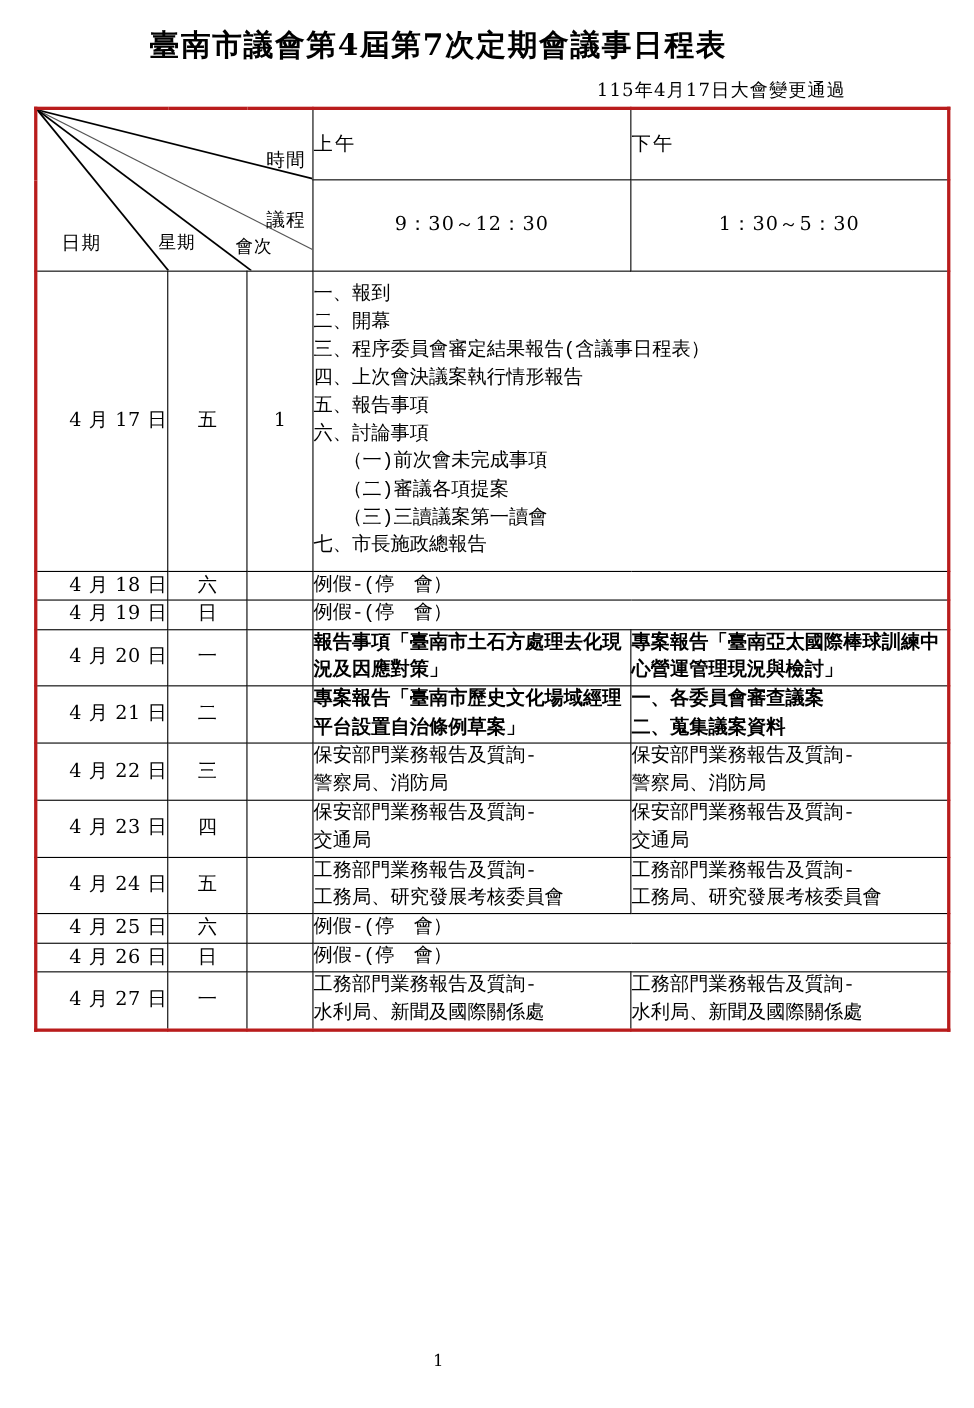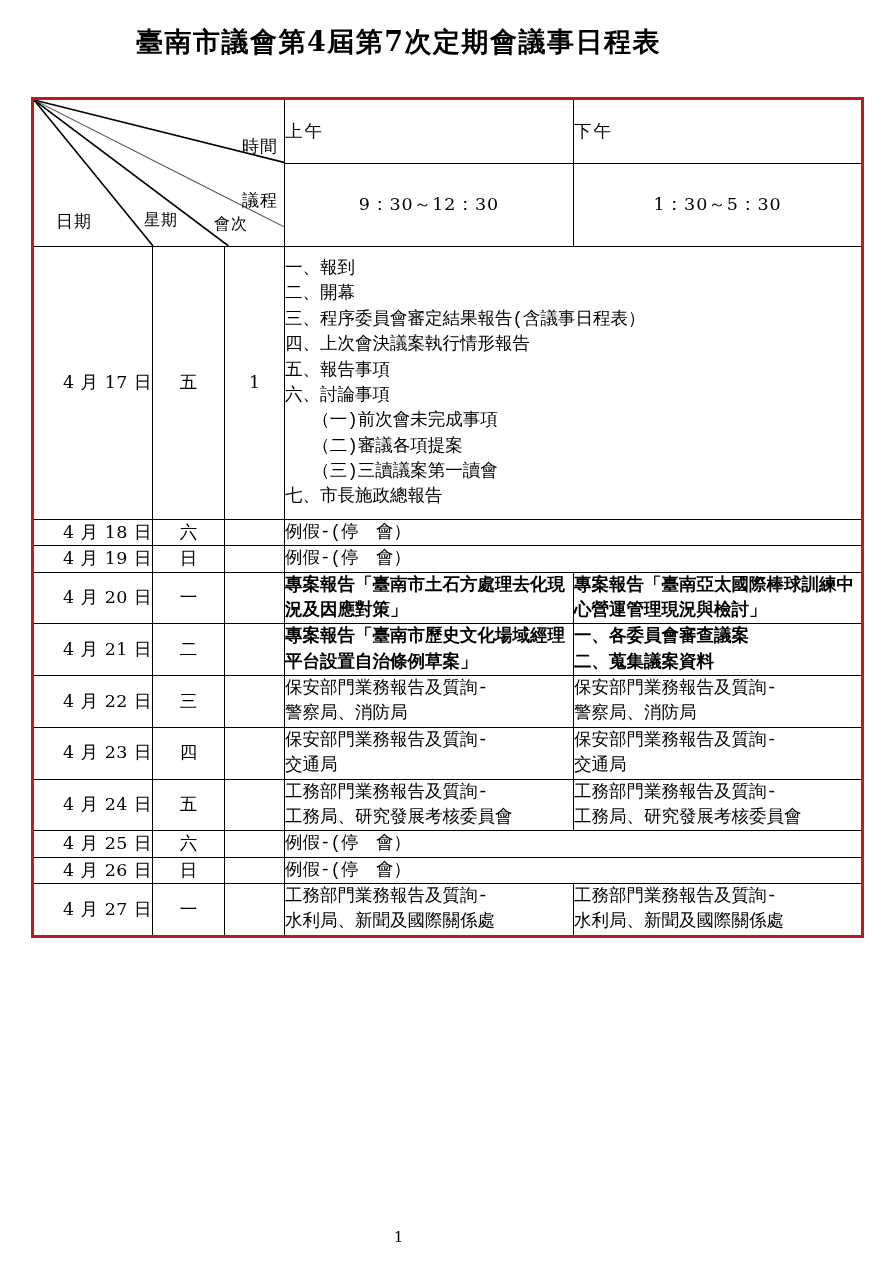--- a/index.html
+++ b/index.html
@@ -154,20 +154,21 @@
     text-align: center;
     font-size: 15px;
   }
 </style>
 </head>
 <body>
 
 <div class="page">
 
   <h1 class="doc-title">臺南市議會第4屆第7次定期會議事日程表</h1>
+  <div class="doc-subtitle">115年4月17日大會變更通過</div>
 
   <div class="schedule-wrap">
     <table class="schedule">
       <colgroup>
         <col class="col-date">
           <col class="col-week">
           <col class="col-sess">
         <col class="col-am">
           <col class="col-pm">
       </colgroup>
@@ -224,21 +225,21 @@
             <td class="cell-session"></td>
             <td class="cell-body" colspan="2">
               <div class="agenda-line">例假-(停　會）</div>
             </td>
           </tr>
           <tr>
             <td class="cell-date">4 月 20 日</td>
             <td class="cell-week">一</td>
             <td class="cell-session"></td>
             <td class="cell-body bold">
-              <div class="wrap-line">專案報告「臺南市土石方處理去化現況及因應對策」</div>
+              <div class="wrap-line">報告事項「臺南市土石方處理去化現況及因應對策」</div>
             </td>
             <td class="cell-body bold">
               <div class="wrap-line">專案報告「臺南亞太國際棒球訓練中心營運管理現況與檢討」</div>
             </td>
           </tr>
           <tr>
             <td class="cell-date">4 月 21 日</td>
             <td class="cell-week">二</td>
             <td class="cell-session"></td>
             <td class="cell-body bold">

